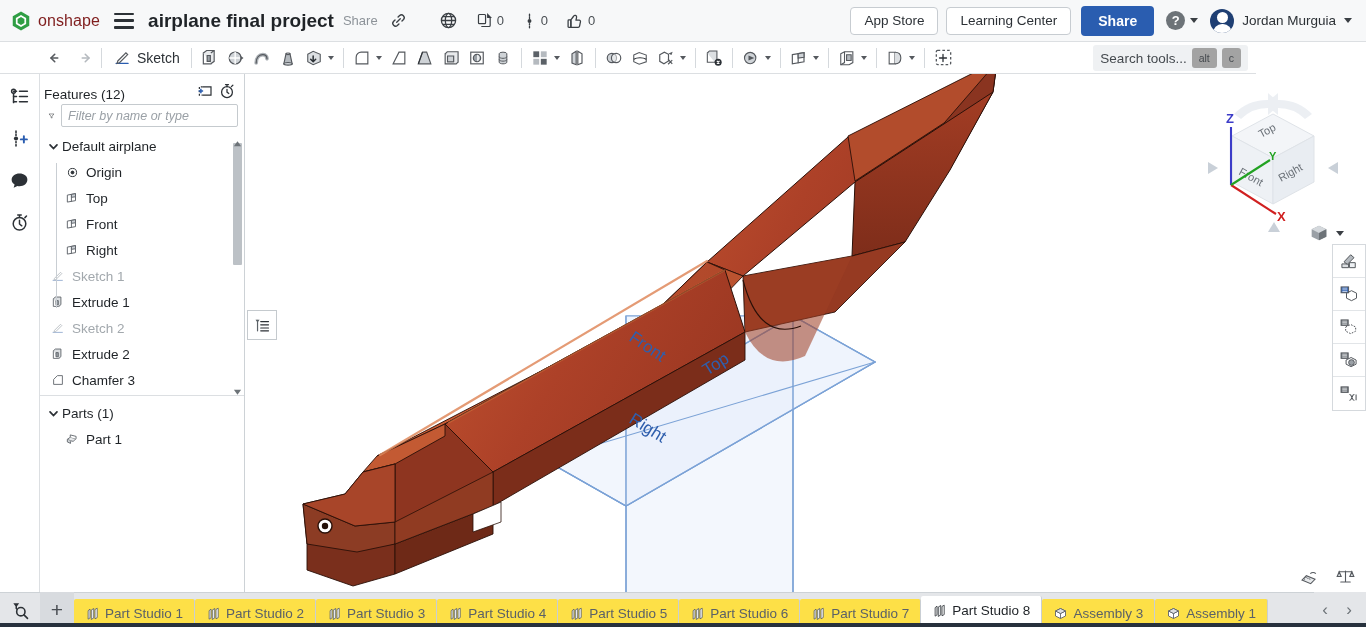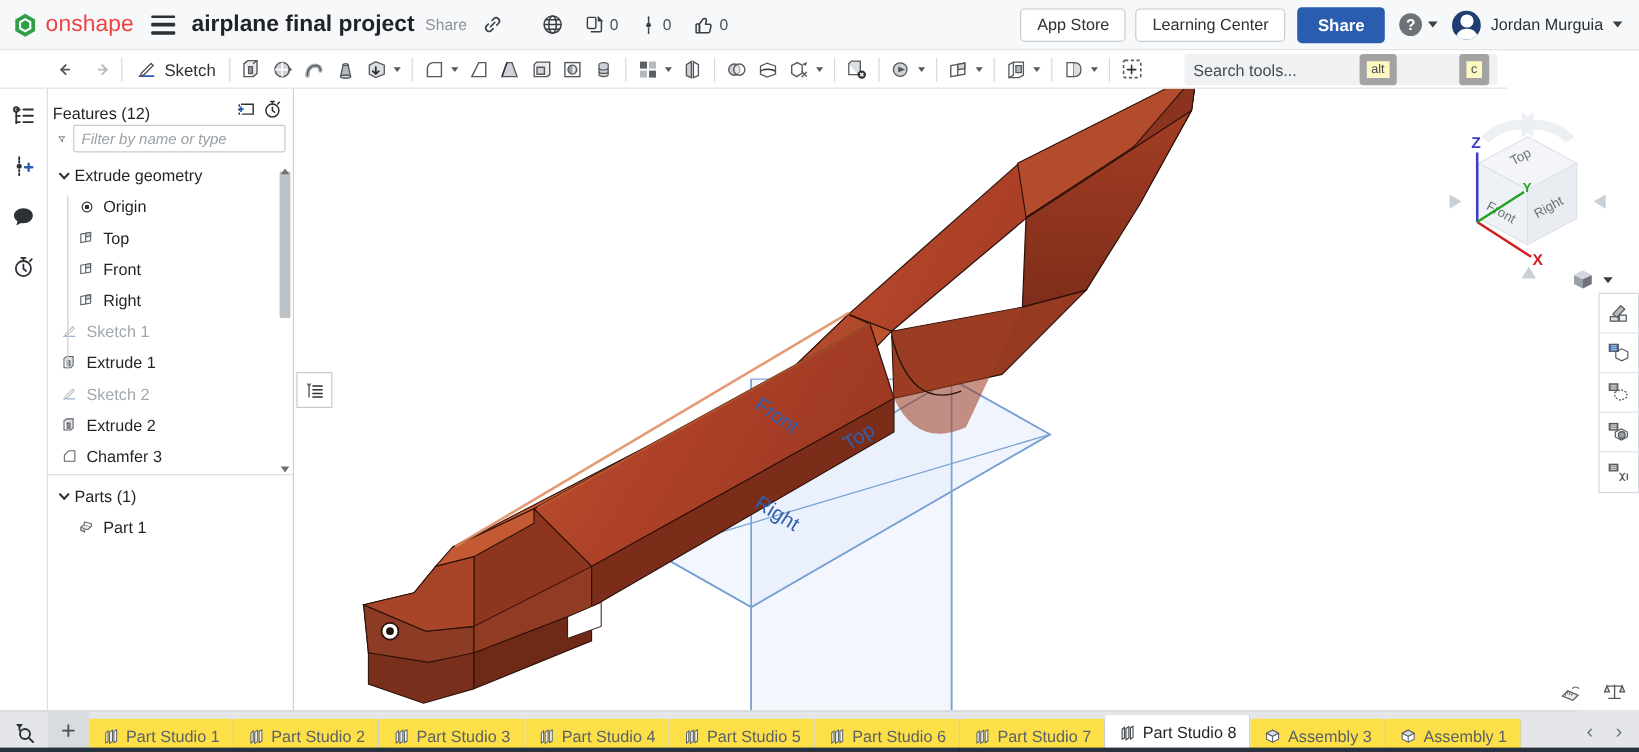--- a/index.html
+++ b/index.html
@@ -12,21 +12,21 @@
   }
   #app { position: relative; width: 1366px; height: 627px; }
 
   
   .header {
     position: absolute; top: 0; left: 0; width: 1366px; height: 42px;
     background: #f7f8f9; border-bottom: 1px solid #dcdfe2;
     display: flex; align-items: center; padding: 0 10px; gap: 0;
   }
   .logo-mark { width: 22px; height: 22px; flex: none; margin-right: 6px; }
-  .logo-text { font-size: 19px; color: #ef4444; letter-spacing: .1px; margin-right: 14px; }
+  .logo-text { font-size: 16px; color: #7f1d1d; letter-spacing: .1px; margin-right: 14px; }
   .hamburger { width: 20px; height: 16px; display: flex; flex-direction: column;
     justify-content: space-between; cursor: pointer; margin-right: 14px; flex: none; }
   .hamburger i { display: block; height: 2.6px; background: #2c3136; border-radius: 1px; }
   .doc-title { font-size: 19px; font-weight: bold; color: #1f2327; white-space: nowrap; }
   .branch-name { font-size: 13px; color: #8d9399; margin-left: 9px; }
   .hdr-icon { width: 26px; height: 26px; display: flex; align-items: center;
     justify-content: center; cursor: pointer; flex: none; color: #3a3f44; }
   .stat { display: flex; align-items: center; gap: 4px; margin-right: 6px; flex: none; }
   .stat .num { font-size: 13px; color: #4a4f54; }
   .spacer { flex: 1 1 auto; }
@@ -66,22 +66,22 @@
   .tb-label { font-size: 14px; color: #2c3136; margin-left: 5px; }
   .tb-caret { width: 0; height: 0; border-left: 3.5px solid transparent;
     border-right: 3.5px solid transparent; border-top: 4.5px solid #55595e;
     margin: 0 4px 0 1px; flex: none; cursor: pointer; }
   .search-tools {
     position: absolute; right: 8px; top: 3px; height: 26px; background: #eff1f3;
     border-radius: 3px; display: flex; align-items: center; padding: 0 7px; gap: 5px;
     cursor: pointer;
   }
   .search-tools .st-text { font-size: 13.5px; color: #44494e; }
-  .kbd { border: 6px solid #a3a3a3; border-radius: 3px; background: #fef9c3;
-    font-size: 10.5px; color: #44494e; padding: 1px 4px; line-height: 1.15; margin-left: 47px; }
+  .kbd { border: 3px solid #a3a3a3; border-radius: 3px; background: #a3a3a3;
+    font-size: 10.5px; color: #44494e; padding: 1px 4px; line-height: 1.15; }
 
   
   .left-rail {
     position: absolute; top: 74px; left: 0; width: 40px; bottom: 35px;
     background: #fff; border-right: 1px solid #dcdfe2;
     display: flex; flex-direction: column; align-items: center; padding-top: 8px; gap: 14px;
   }
   .rail-icon { width: 28px; height: 28px; display: flex; align-items: center;
     justify-content: center; cursor: pointer; color: #2c3136; }
 
@@ -510,21 +510,21 @@
       <input class="filter-input" value="" placeholder="Filter by name or type" style="">
     </div>
 
     <div class="tree">
       <div class="tree-guide" style="top:30px;height:145px;"></div>
 
       <div class="tree-row">
         <svg class="chev" viewBox="0 0 12 12" fill="none" stroke="#2c3136" stroke-width="1.9" stroke-linecap="round">
           <path d="M2.2 4.2 6 8.2l3.8-4"></path>
         </svg>
-        <span>Extrude geometry</span>
+        <span>Default airplane</span>
       </div>
 
       <div class="tree-row indent">
         <span class="ico">
           <svg width="13" height="13" viewBox="0 0 24 24" fill="none" stroke="#2c3136" stroke-width="1.8">
             <circle cx="12" cy="12" r="7.5"></circle>
               <circle cx="12" cy="12" r="2.6" fill="#2c3136"></circle>
           </svg>
         </span>
         <span>Origin</span>

